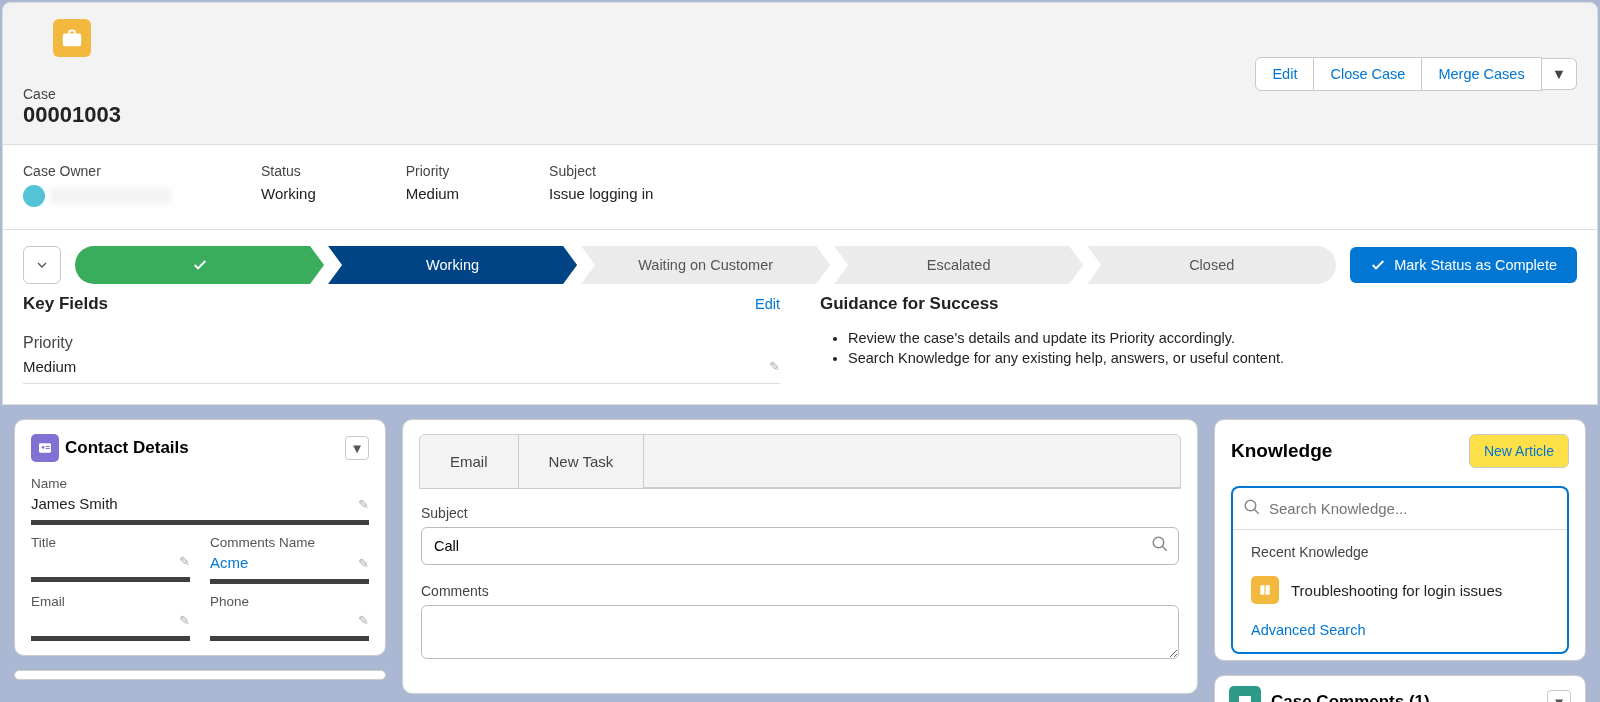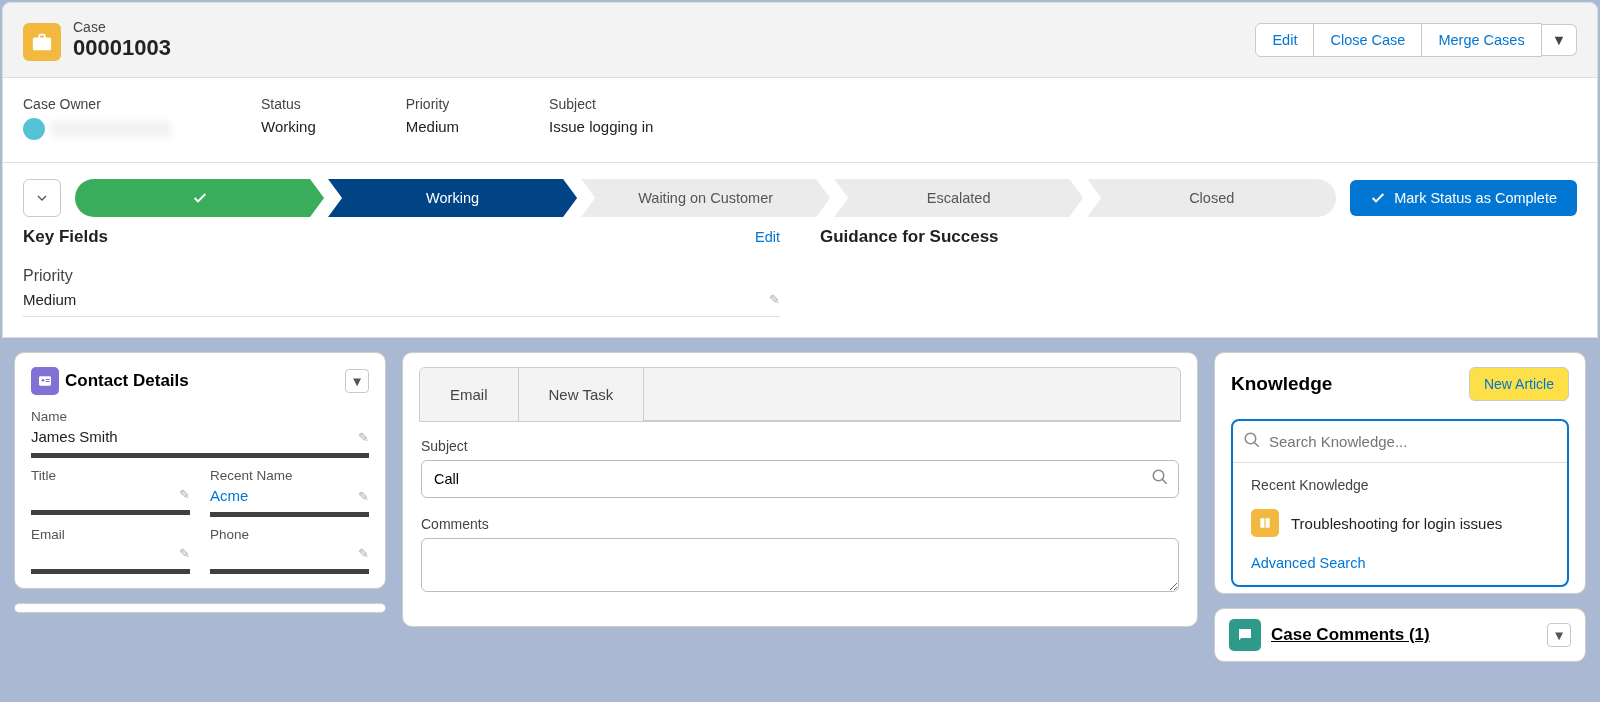--- a/index.html
+++ b/index.html
@@ -1,18 +1,18 @@
 <!DOCTYPE html>
 <html><head>
 <meta charset="utf-8">
 <style>
 * { box-sizing: border-box; margin: 0; padding: 0; font-family: -apple-system, BlinkMacSystemFont, "Segoe UI", Helvetica, Arial, sans-serif; }
 body { background: #aab8d4; width: 1600px; height: 702px; overflow: hidden; }
 .page-header { background: #f3f3f3; padding: 16px 20px; border: 1px solid #ddd; border-radius: 8px 8px 0 0; margin: 2px 2px 0 2px; display: flex; align-items: center; justify-content: space-between; }
-.header-left { display: flex; align-items: flex-end; gap: 12px; }
+.header-left { display: flex; align-items: center; gap: 29px; flex-direction: column; }
 .case-icon { width: 38px; height: 38px; background: #f2b93e; border-radius: 6px; display: flex; align-items: center; justify-content: center; }
 .case-icon svg { width: 22px; height: 22px; fill: #fff; }
 .header-titles { display: flex; flex-direction: column; }
 .obj-label { font-size: 14px; color: #444; }
 .rec-num { font-size: 22px; font-weight: 700; color: #222; }
 .header-actions { display: flex; align-items: center; }
 .btn { background: #fff; border: 1px solid #c9c9c9; padding: 8px 16px; font-size: 14.5px; color: #0176d3; cursor: pointer; }
 .btn:first-child { border-radius: 6px 0 0 6px; }
 .btn.mid { border-left: none; }
 .btn.mid2 { border-left: none; }
@@ -180,20 +180,24 @@
       <div class="kf-field">
         <div class="kf-field-label">Priority</div>
         <div class="kf-field-val">
           <span>Medium</span>
           <span class="pencil">✎</span>
         </div>
       </div>
     </div>
     <div class="kf-right">
       <div class="g-title">Guidance for Success</div>
+      <ul class="g-list">
+        <li>Review the case's details and update its Priority accordingly.</li>
+        <li>Search Knowledge for any existing help, answers, or useful content.</li>
+      </ul>
     </div>
   </div>
 </div>
 
 <div class="cols">
 
   <div class="col-left">
     <div class="card">
       <div class="cd-head">
         <div class="cd-title-wrap">
@@ -218,21 +222,21 @@
             </div>
         </div>
         <div class="cd-field">
           <div class="cd-label">Title</div>
           <div class="cd-val">
               <span></span>
               <span class="pencil">✎</span>
             </div>
         </div>
         <div class="cd-field">
-          <div class="cd-label">Recent Name</div>
+          <div class="cd-label">Comments Name</div>
           <div class="cd-val">
               <a href="#">Acme</a>
               <span class="pencil">✎</span>
             </div>
         </div>
         <div class="cd-field">
           <div class="cd-label">Email</div>
           <div class="cd-val">
               <span></span>
               <span class="pencil">✎</span>

